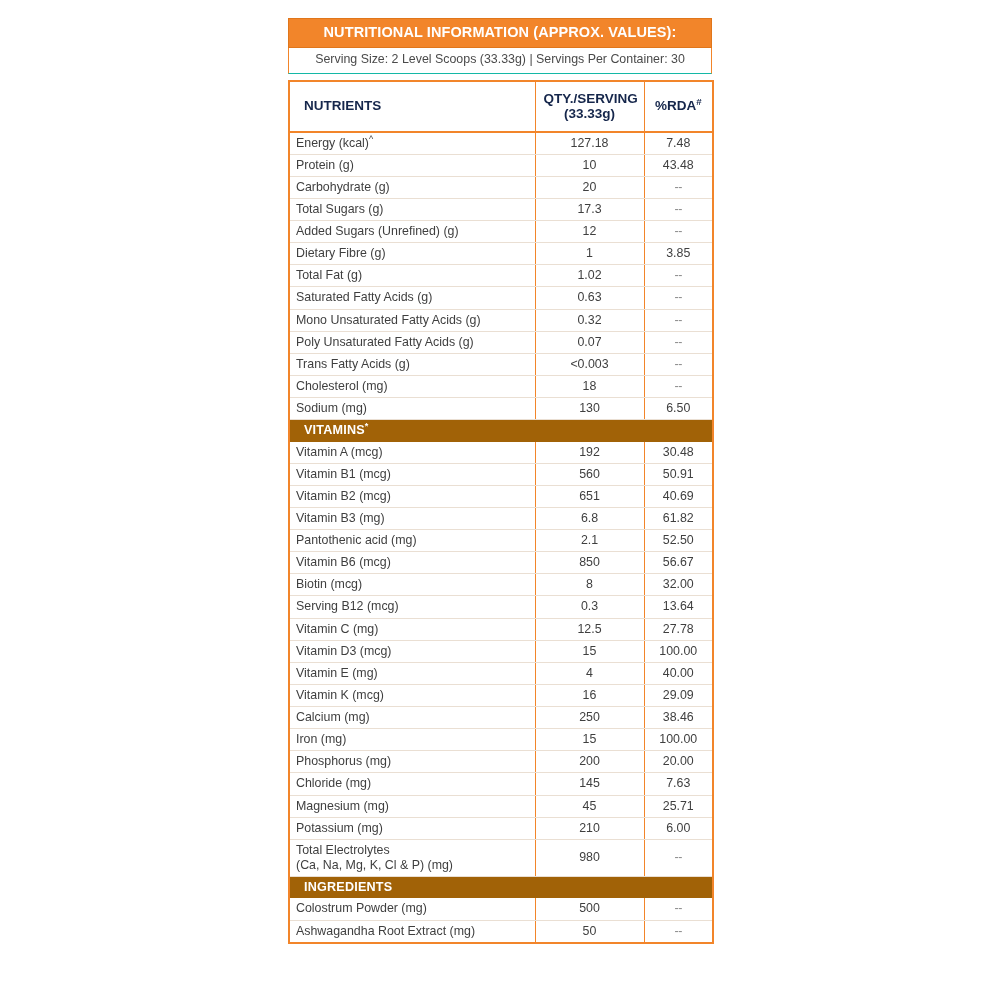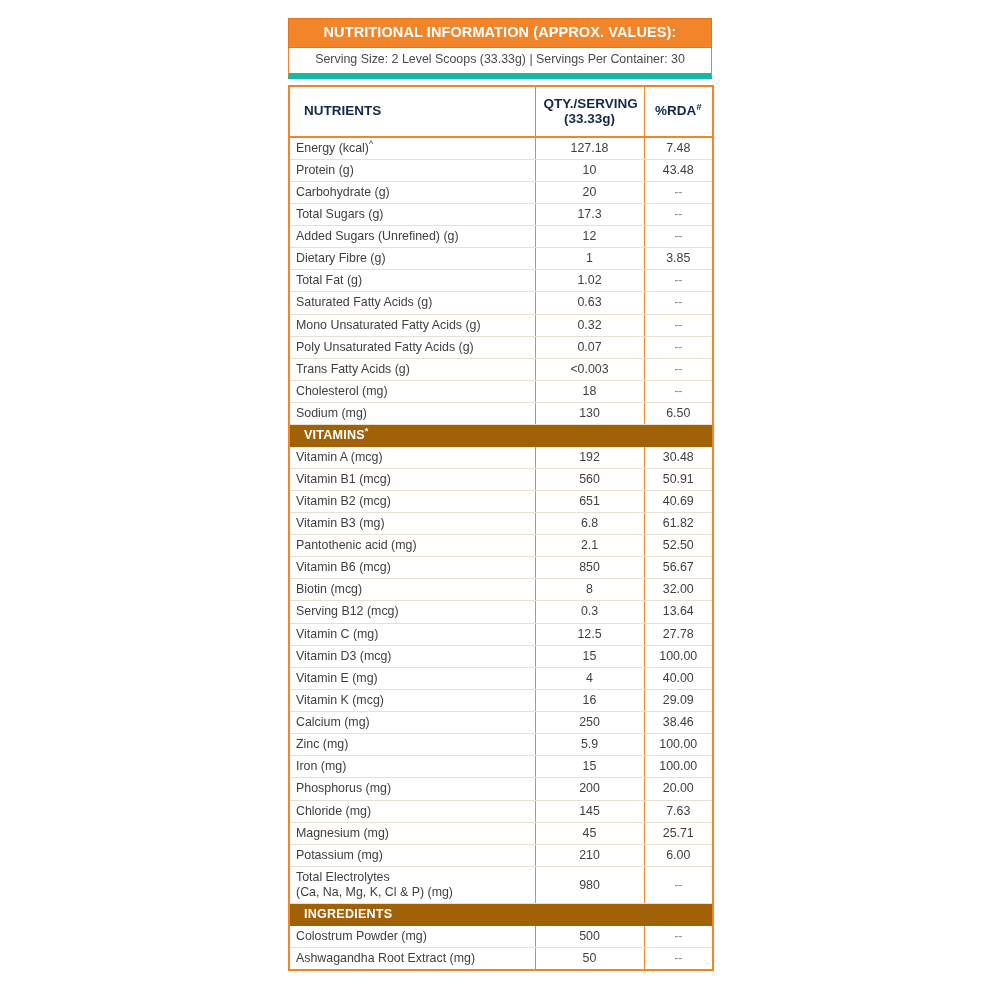--- a/index.html
+++ b/index.html
@@ -31,21 +31,21 @@
     letter-spacing: 0.1px;
     text-align: center;
     padding: 6px 2px 6px 2px;
     line-height: 1.1;
   }
 
   
   .serving-strip {
     border-left: 1px solid #F2852A;
     border-right: 1px solid #F2852A;
-    border-bottom: 6px solid #14b8a6;
+    border-bottom: 1px solid #14b8a6;
     text-align: center;
     color: #4a4a4a;
     font-size: 12.4px;
     padding: 5px 2px 6px 2px;
     line-height: 1.1;
   }
 
   
   .nut-table {
     margin-top: 6px;
@@ -259,25 +259,20 @@
             <td class="name lvl1">Vitamin K (mcg)</td>
             <td class="qty">16</td>
             <td class="rda">29.09</td>
           </tr>
           <tr>
             <td class="name lvl1">Calcium (mg)</td>
             <td class="qty">250</td>
             <td class="rda">38.46</td>
           </tr>
           <tr>
-            <td class="name lvl1">Zinc (mg)</td>
-            <td class="qty">5.9</td>
-            <td class="rda">100.00</td>
-          </tr>
-          <tr>
             <td class="name lvl1">Iron (mg)</td>
             <td class="qty">15</td>
             <td class="rda">100.00</td>
           </tr>
           <tr>
             <td class="name lvl1">Phosphorus (mg)</td>
             <td class="qty">200</td>
             <td class="rda">20.00</td>
           </tr>
           <tr>

